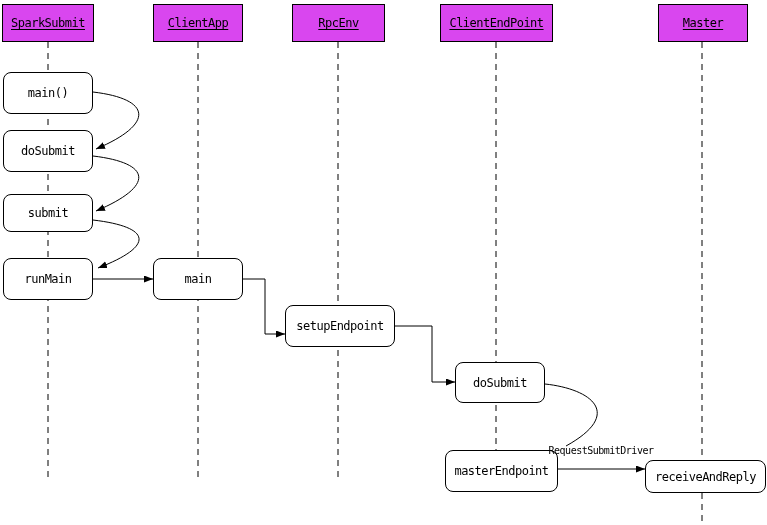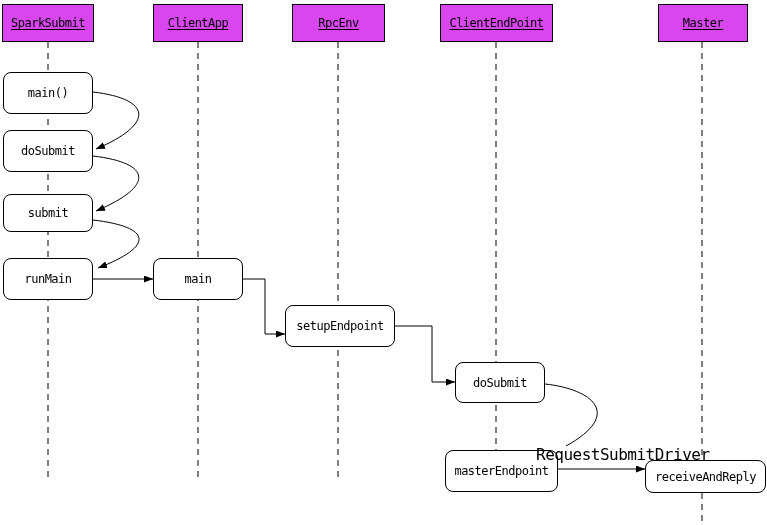--- a/index.html
+++ b/index.html
@@ -14,21 +14,21 @@
     display:flex;align-items:center;justify-content:center;
     font-size:12px;letter-spacing:-0.5px;z-index:2;
   }
   .head .hlabel{text-decoration:underline;text-underline-offset:2px;}
   .act{
     position:absolute;box-sizing:border-box;border:1px solid #000;border-radius:8px;background:#fff;
     display:flex;align-items:center;justify-content:center;
     font-size:12px;letter-spacing:-0.5px;z-index:2;white-space:nowrap;
   }
   .msg{
-    position:absolute;font-size:16px;letter-spacing:-0.5px;text-align:center;
+    position:absolute;font-size:10px;letter-spacing:-0.5px;text-align:center;
     z-index:3;white-space:nowrap;
   }
 </style>
 </head>
 <body>
 
 <div class="canvas">
 
   <svg width="767" height="525" viewBox="0 0 767 525">
     <defs>

